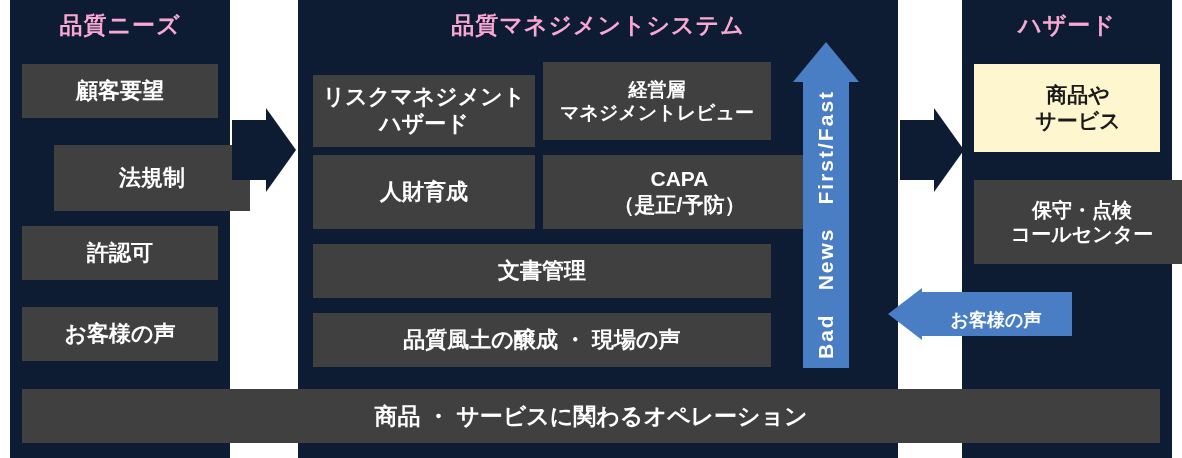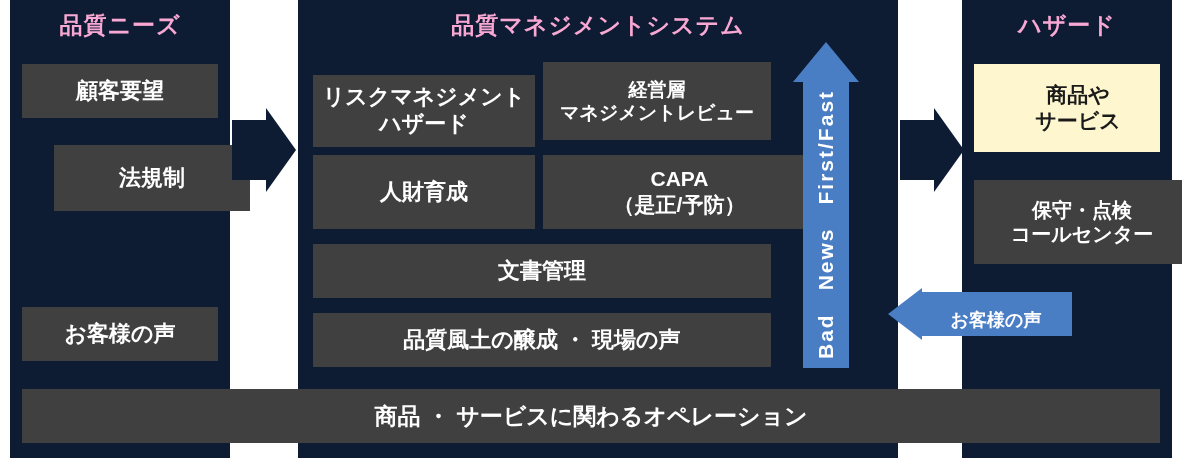--- a/index.html
+++ b/index.html
@@ -93,20 +93,21 @@
 <body>
 
 <div id="canvas">
 
   <div class="panel" style="left:10px; top:0px; width:220px; height:458px;">
     <div class="panel-title">品質ニーズ</div>
   </div>
 
   <div class="bbox" style="left:22px; top:64px; width:196px; height:54px; font-size:22px;">顧客要望</div>
   <div class="bbox" style="left:22px; top:145px; width:196px; height:66px; font-size:22px;margin-left:32px;">法規制</div>
+  <div class="bbox" style="left:22px; top:226px; width:196px; height:54px; font-size:22px;">許認可</div>
   <div class="bbox" style="left:22px; top:307px; width:196px; height:54px; font-size:22px;">お客様の声</div>
 
   <div style="position:absolute; left:232px; top:120px; width:36px; height:60px; background:#0d1b33;"></div>
   <div class="tri" style="left:266px; top:108px; border-top:42px solid transparent; border-bottom:42px solid transparent; border-left:30px solid #0d1b33;"></div>
 
   <div class="panel" style="left:298px; top:0px; width:600px; height:458px;">
     <div class="panel-title">品質マネジメントシステム</div>
   </div>
 
   <div class="bbox" style="left:313px; top:62px; width:222px; height:72px; font-size:22px; white-space:pre-line;margin-top:13px;">リスクマネジメント

